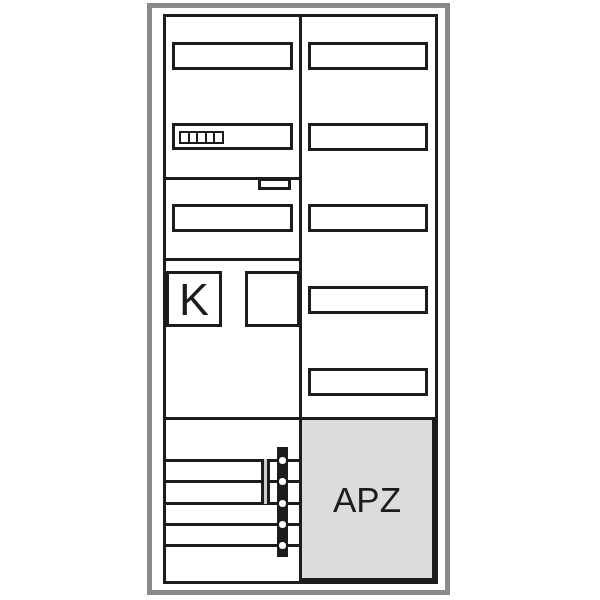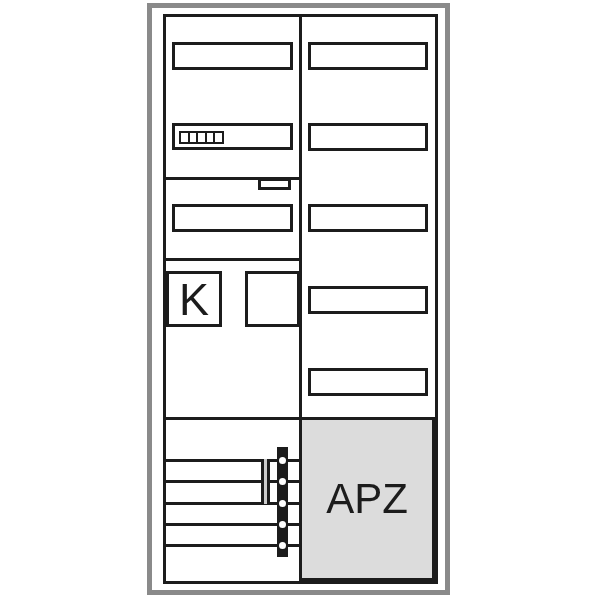--- a/index.html
+++ b/index.html
@@ -120,21 +120,21 @@
     border-radius: 50%;
     background: #ffffff;
   }
   .apz {
     position: absolute;
     left: 133px; top: 400px;
     right: 0; bottom: 0;
     box-sizing: border-box;
     border: 3px solid var(--line, #1c1c1c);
     background: var(--apz-fill, #dcdcdc);
-    font-size: 42px;
+    font-size: 35px;
     line-height: 1;
   }
 </style>
 </head>
 <body>
 
 <div class="canvas">
 
   <div class="frame"></div>
 

